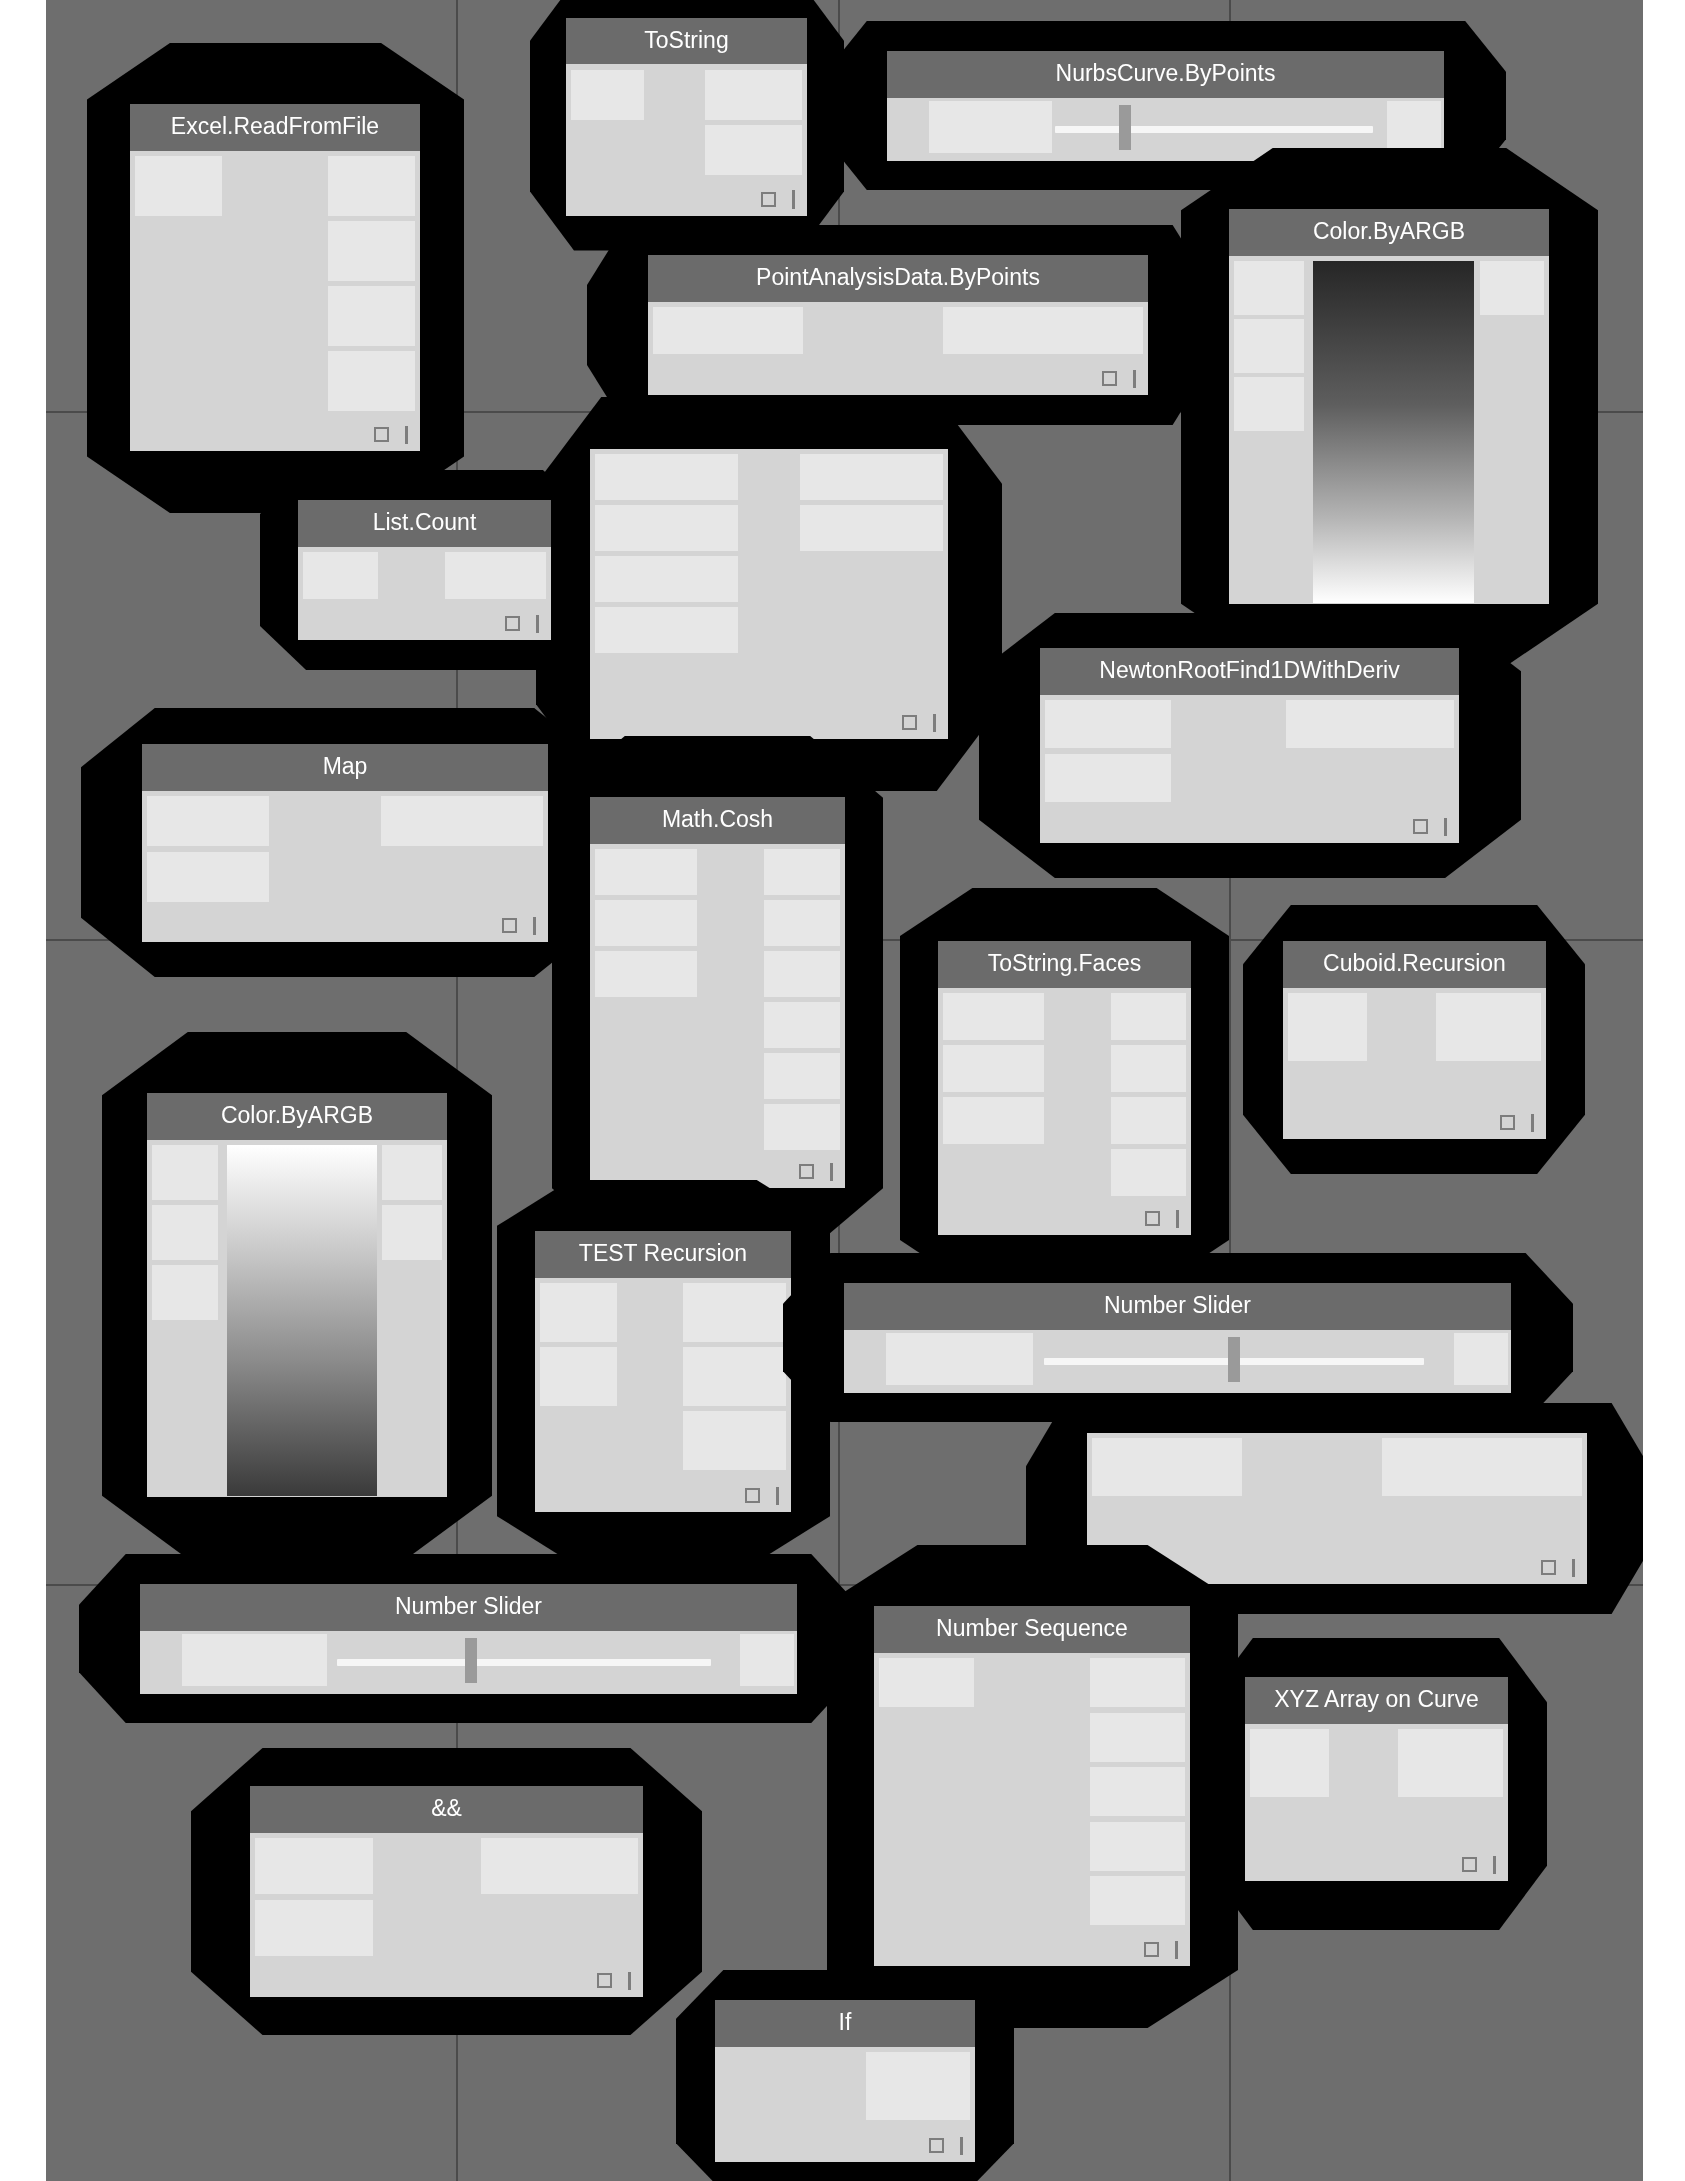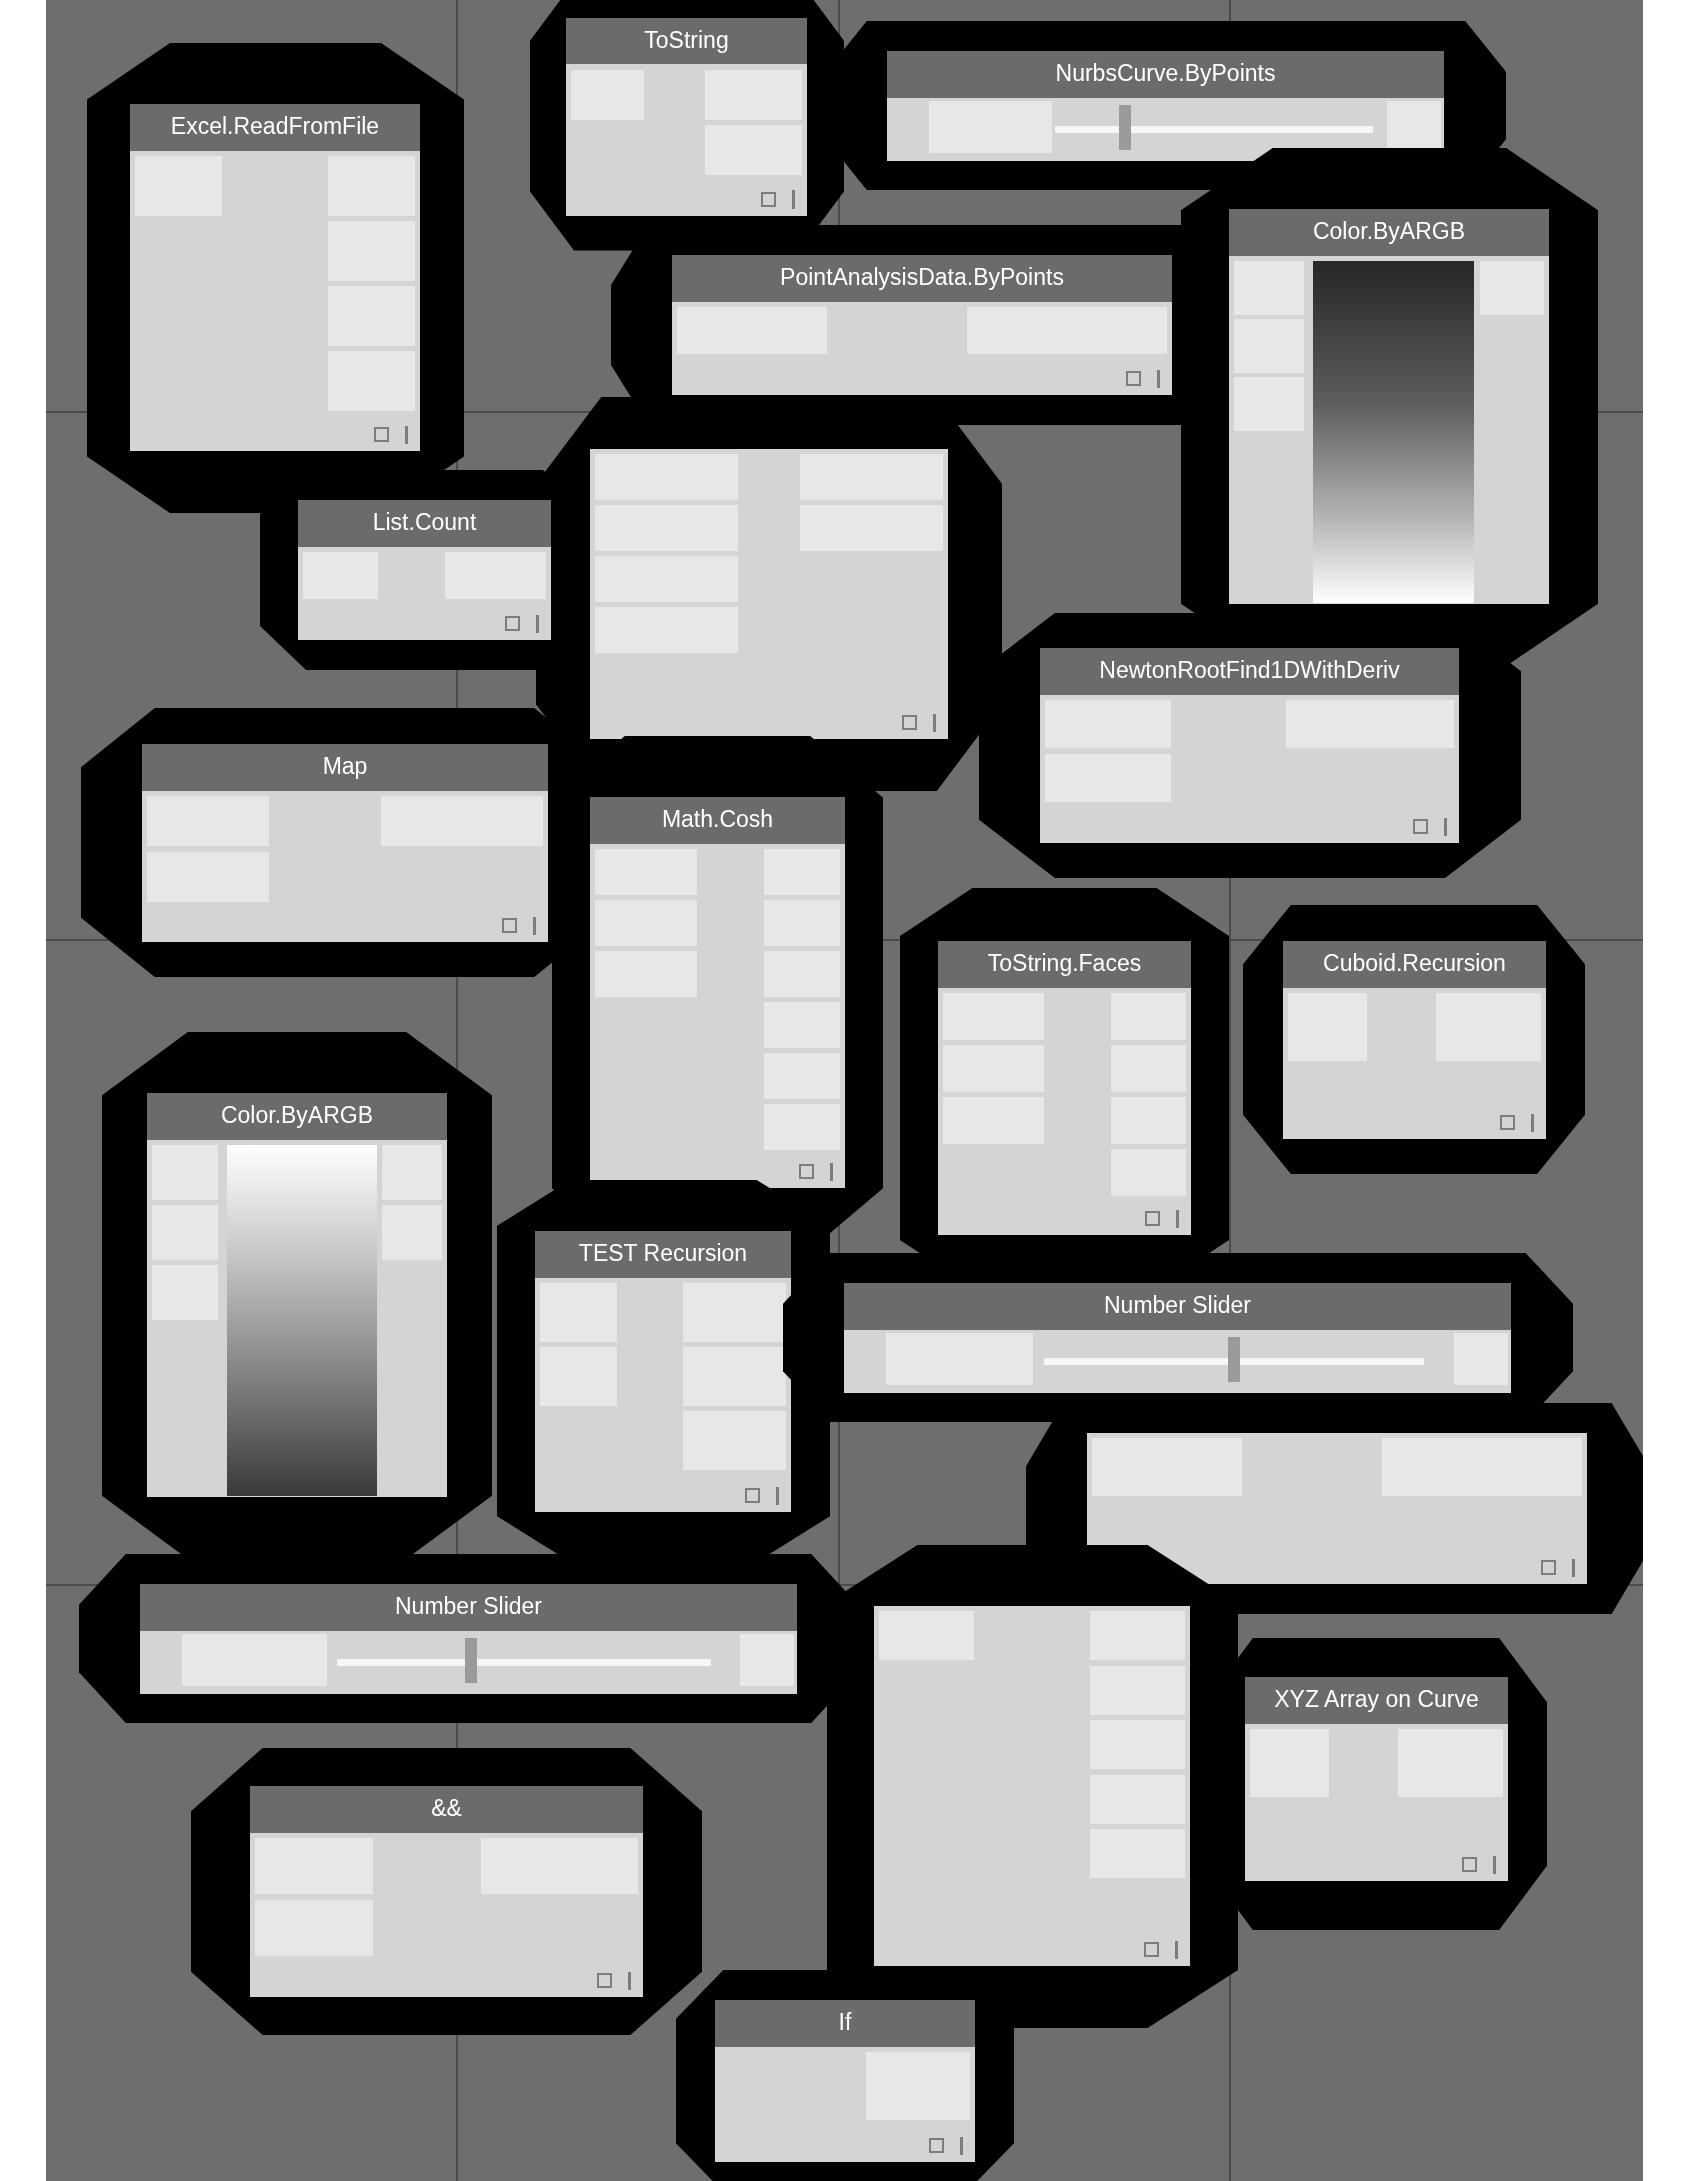--- a/index.html
+++ b/index.html
@@ -172,21 +172,21 @@
         <div class="nodebox">
           <div class="nodehdr">NurbsCurve.ByPoints</div>
           <div class="nodebody">
             <div class="port" style="left: 42px; top: 3.5px; width: 123px; height: 52px;"></div>
             <div class="port" style="right: 3.5px; top: 3.5px; width: 54px; height: 52px;"></div>
             <div class="sl-track" style="left: 168px; width: 318px; top: 28px;"></div>
             <div class="sl-thumb" style="left: 232px; top: 7px; height: 45px;"></div>
           </div>
         </div>
       </div>
-      <div class="node" style="left: 648px; top: 255px; width: 500px; height: 140px; margin-left: 24px;">
+      <div class="node" style="left: 648px; top: 255px; width: 500px; height: 140px;">
         <div class="halo wide" style="left: -61px; top: -30px; width: 623px; height: 200px;"></div>
         <div class="nodebox">
           <div class="nodehdr">PointAnalysisData.ByPoints</div>
           <div class="nodebody">
             <div class="port" style="left: 5.3px; top: 5.3px; width: 150px; height: 47px;"></div>
             <div class="port" style="right: 5.3px; top: 5.3px; width: 200px; height: 47px;"></div>
             <div class="foot">
               <div class="cb-icon"></div>
               <div class="lace-icon"></div>
             </div>
@@ -385,20 +385,21 @@
             <div class="port" style="left: 42px; top: 3.5px; width: 145px; height: 52px;"></div>
             <div class="port" style="right: 3.5px; top: 3.5px; width: 54px; height: 52px;"></div>
             <div class="sl-track" style="left: 197px; width: 374px; top: 28px;"></div>
             <div class="sl-thumb" style="left: 325px; top: 7px; height: 45px;"></div>
           </div>
         </div>
       </div>
       <div class="node" style="left: 874px; top: 1606px; width: 316px; height: 360px;">
         <div class="halo tall" style="left: -47px; top: -61px; width: 411px; height: 483px;"></div>
         <div class="nodebox">
+          <div class="nodehdr">Number Sequence</div>
           <div class="nodebody">
             <div class="port" style="left: 5.3px; top: 5.3px; width: 95px; height: 49px;"></div>
             <div class="port" style="right: 5.3px; top: 5.3px; width: 95px; height: 49px;"></div>
             <div class="port" style="right: 5.3px; top: 60px; width: 95px; height: 49px;"></div>
             <div class="port" style="right: 5.3px; top: 114px; width: 95px; height: 49px;"></div>
             <div class="port" style="right: 5.3px; top: 169px; width: 95px; height: 49px;"></div>
             <div class="port" style="right: 5.3px; top: 223px; width: 95px; height: 49px;"></div>
             <div class="foot">
               <div class="cb-icon"></div>
               <div class="lace-icon"></div>

